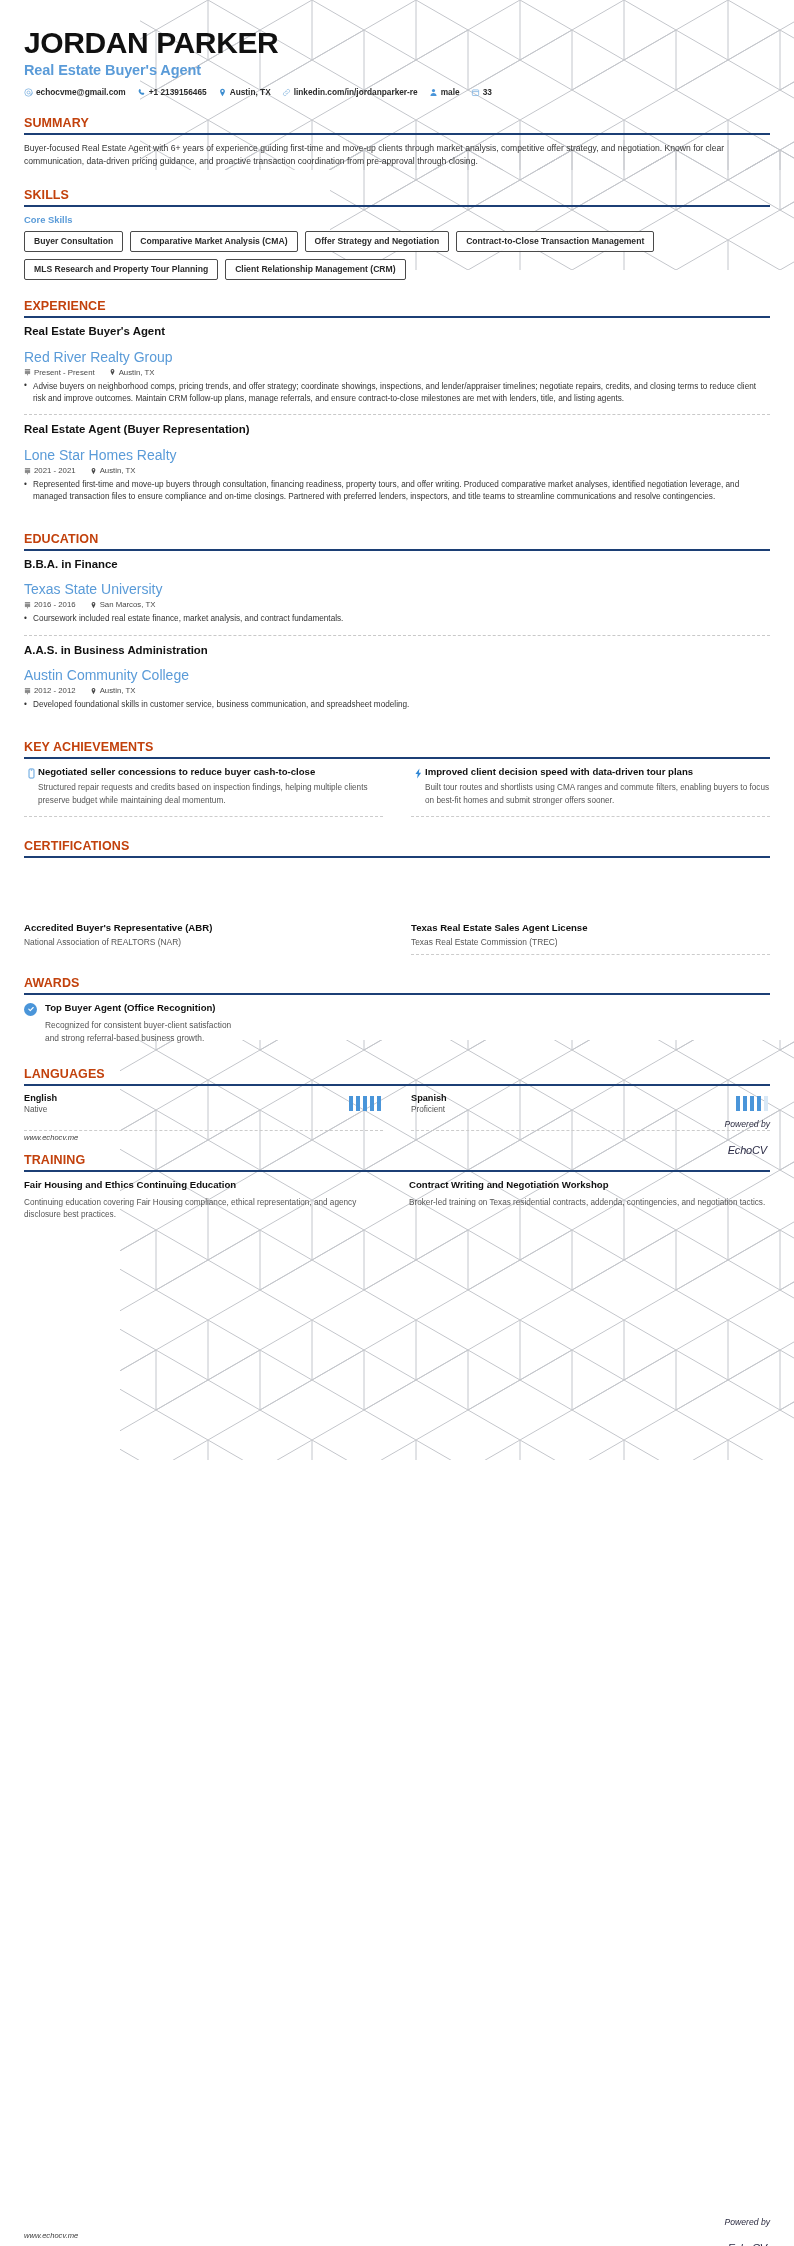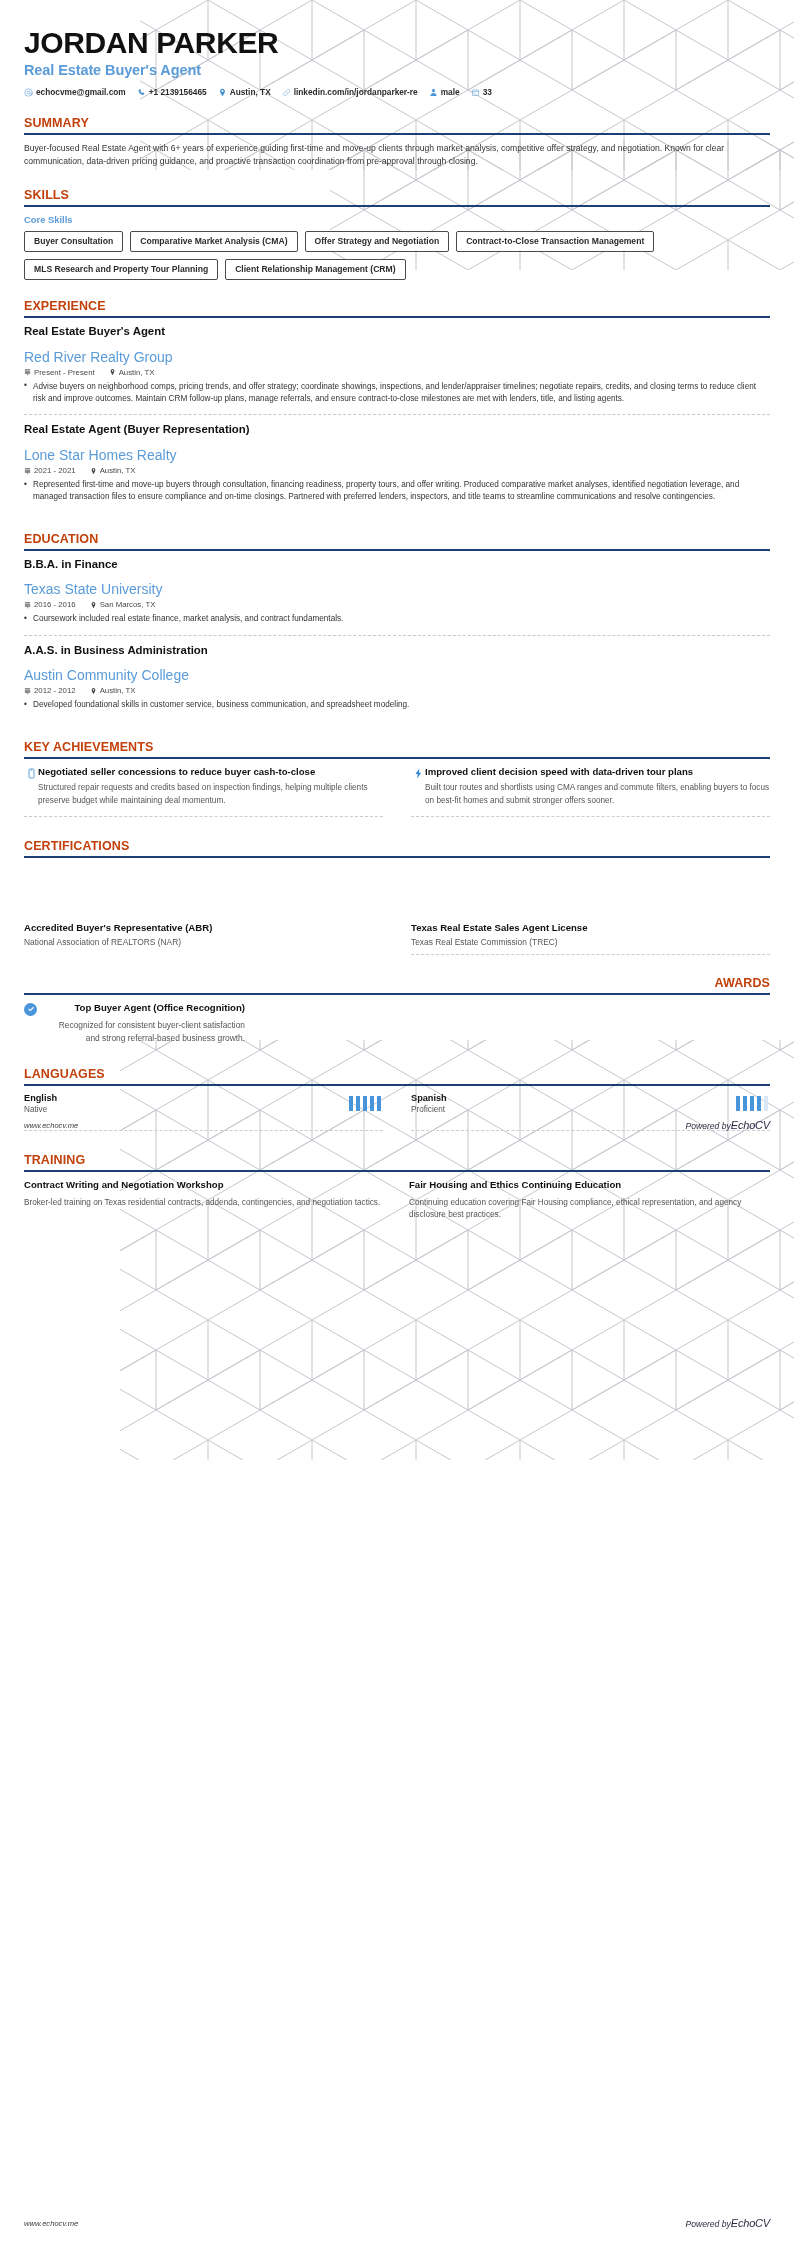--- a/index.html
+++ b/index.html
@@ -309,22 +309,23 @@
     font-style: italic;
   }
   .footer-url {
     font-size: 7.6px;
     color: #3a3a3a;
   }
   .footer-brand {
     font-size: 8.6px;
     color: #2b2b40;
     display: flex;
-    align-items: flex-end;
-    gap: 0;
+    align-items: center;
+    gap: 15px;
+    flex-direction: column;
   }
   .footer-brand .brand-mark {
     font-size: 11px;
     font-weight: 400;
     color: #2b2b45;
     letter-spacing: -0.2px;
   }
   .footer-mid { top: 1119px; }
   .footer-bot { top: 2217px; }
 </style>
@@ -649,21 +650,21 @@
 
           <div class="cert-item">
             <div class="cert-title">Texas Real Estate Sales Agent License</div>
             <div class="cert-org">Texas Real Estate Commission (TREC)</div>
           </div>
 
         </div>
       </div>
     </div>
 
-    <div class="section" style="margin-top:21px;text-align:right;">
+    <div class="section" style="margin-top:21px;">
       <div class="section-title">AWARDS</div>
       <div class="section-rule"></div>
       <div class="section-body">
         <div class="two-col">
           <div class="award-item">
             <span class="award-ico">
               <svg viewBox="0 0 16 16" width="8" height="8" fill="none" stroke="#ffffff" stroke-width="2.2" stroke-linecap="round" stroke-linejoin="round">
                 <path d="M3.6 8.4 6.5 11.2 12.4 5"></path>
               </svg>
             </span>
@@ -715,27 +716,27 @@
       </div>
     </div>
 
     <div class="section" style="margin-top:22px;">
       <div class="section-title">TRAINING</div>
       <div class="section-rule"></div>
       <div class="section-body">
         <div class="two-col" style="column-gap:24px;">
 
           <div class="train-item">
+            <div class="train-title">Fair Housing and Ethics Continuing Education</div>
+            <div class="train-desc">Continuing education covering Fair Housing compliance, ethical representation, and agency disclosure best practices.</div>
+          </div>
+
+          <div class="train-item">
             <div class="train-title">Contract Writing and Negotiation Workshop</div>
             <div class="train-desc">Broker-led training on Texas residential contracts, addenda, contingencies, and negotiation tactics.</div>
-          </div>
-
-          <div class="train-item">
-            <div class="train-title">Fair Housing and Ethics Continuing Education</div>
-            <div class="train-desc">Continuing education covering Fair Housing compliance, ethical representation, and agency disclosure best practices.</div>
           </div>
 
         </div>
       </div>
     </div>
 
   </div>
 
   <div class="page-footer footer-mid">
     <div class="footer-url">www.echocv.me</div>

